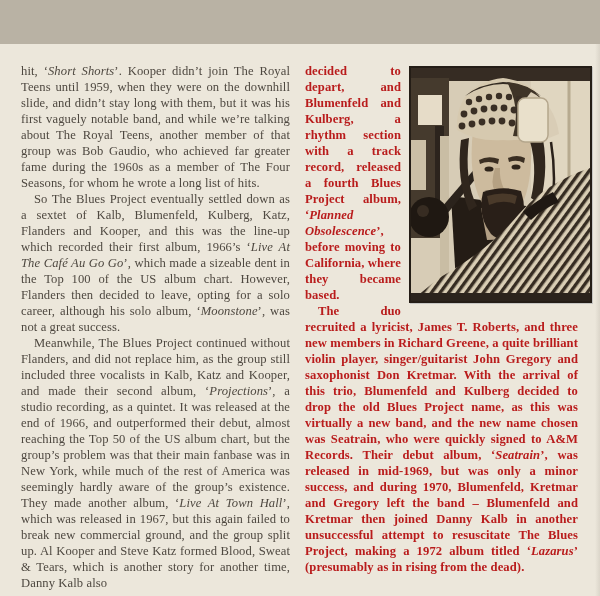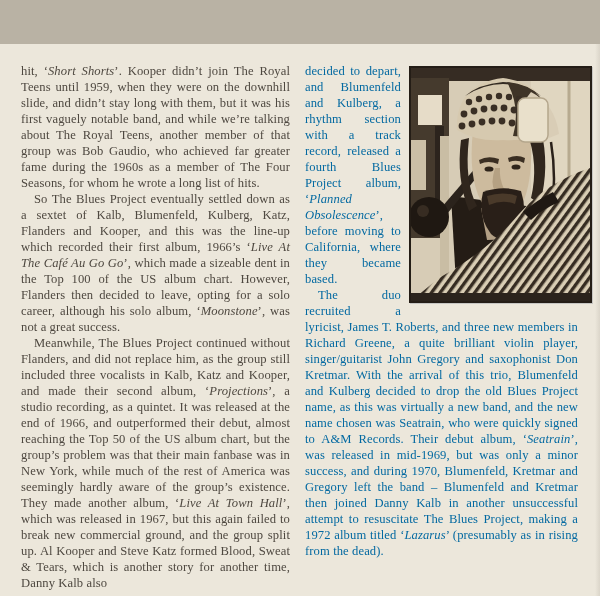--- a/index.html
+++ b/index.html
@@ -50,21 +50,21 @@
 <body>
 
 <div class="page" style="background: rgb(236, 231, 219);">
 
   <div class="col col-left" style="color: rgb(78, 72, 64);">
     <p><span>hit, ‘</span><span class="ital">Short Shorts</span><span>’. Kooper didn’t join The Royal Teens until 1959, when they were on the downhill slide, and didn’t stay long with them, but it was his first vaguely notable band, and while we’re talking about The Royal Teens, another member of that group was Bob Gaudio, who achieved far greater fame during the 1960s as a member of The Four Seasons, for whom he wrote a long list of hits.</span></p>
     <p class="indent"><span>So The Blues Project eventually settled down as a sextet of Kalb, Blumenfeld, Kulberg, Katz, Flanders and Kooper, and this was the line-up which recorded their first album, 1966’s ‘</span><span class="ital">Live At The Café Au Go Go</span><span>’, which made a sizeable dent in the Top 100 of the US album chart. However, Flanders then decided to leave, opting for a solo career, although his solo album, ‘</span><span class="ital">Moonstone</span><span>’, was not a great success.</span></p>
     <p class="indent"><span>Meanwhile, The Blues Project continued without Flanders, and did not replace him, as the group still included three vocalists in Kalb, Katz and Kooper, and made their second album, ‘</span><span class="ital">Projections</span><span>’, a studio recording, as a quintet. It was released at the end of 1966, and outperformed their debut, almost reaching the Top 50 of the US album chart, but the group’s problem was that their main fanbase was in New York, while much of the rest of America was seemingly hardly aware of the group’s existence. They made another album, ‘</span><span class="ital">Live At Town Hall</span><span>’, which was released in 1967, but this again failed to break new commercial ground, and the group split up. Al Kooper and Steve Katz formed Blood, Sweat &amp; Tears, which is another story for another time, Danny Kalb also</span></p>
   </div>
 
-  <div class="col col-right" style="color: #0369a1;">
+  <div class="col col-right" style="color: #b91c1c; font-weight: bold;">
 
     <div class="photo-frame" role="img" aria-label="Sepia-toned photograph of a bearded man wearing a crocheted cap and a headphone earpiece, seated at a radio-studio microphone, wearing a diagonally striped knit top">
       <svg viewBox="0 0 179 233" preserveAspectRatio="none">
         <defs>
           <pattern id="knitStripes" width="7" height="7" patternUnits="userSpaceOnUse" patternTransform="rotate(36)">
             <rect width="7" height="7" fill="#d9cdb4"></rect>
             <rect width="3.4" height="7" fill="#362c22"></rect>
           </pattern>
         </defs>
 

